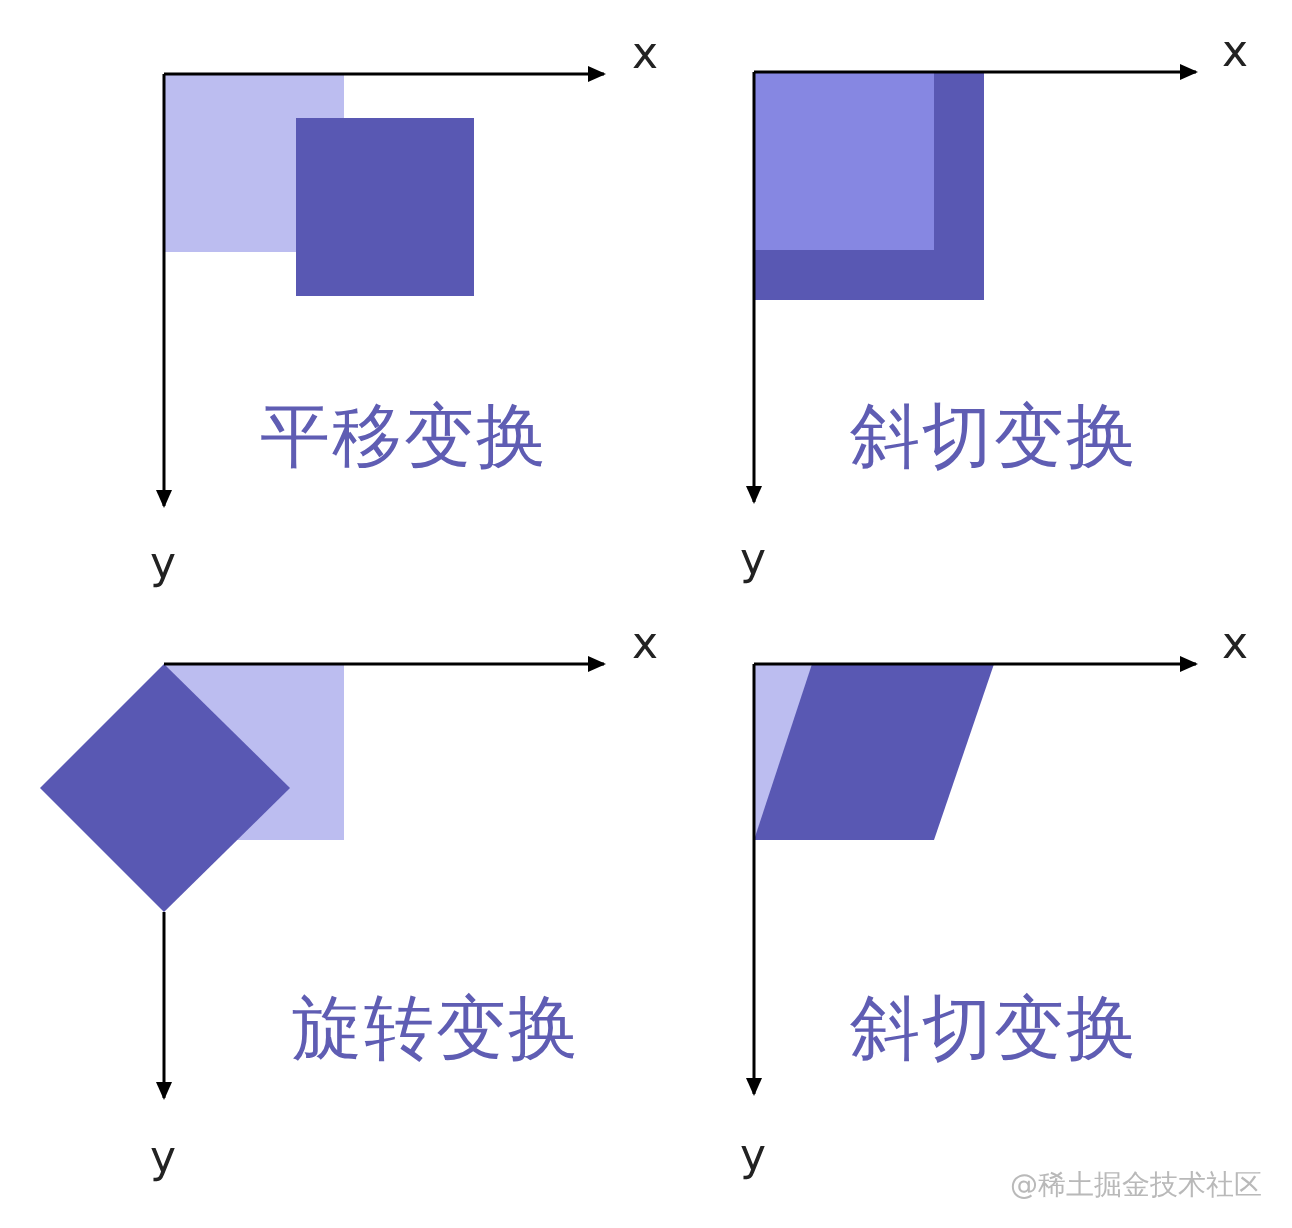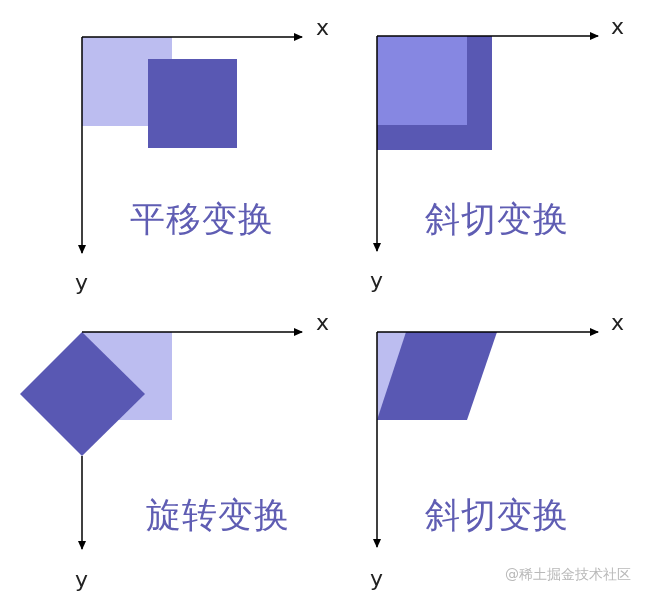--- a/index.html
+++ b/index.html
@@ -3,21 +3,21 @@
 <meta charset="utf-8">
 <style>
   html, body { margin: 0; padding: 0; background: #ffffff; }
   body { width: 646px; height: 614px; position: relative; overflow: hidden;
          font-family: "DejaVu Sans", sans-serif; }
   svg.canvas { position: absolute; left: 0; top: 0; }
   .axis-label { position: absolute; font-family: "DejaVu Sans", sans-serif;
                 font-size: 22px; color: #222; line-height: 1; }
   .caption { position: absolute; font-family: "DejaVu Sans", sans-serif;
              font-size: 35px; color: #5f5db3; line-height: 1; letter-spacing: 1px; white-space: nowrap; }
-  .watermark { position: absolute; left: 505px; top: 566px; font-size: 14px;
+  .watermark { position: absolute; left: 505px; top: 584px; font-size: 14px;
                color: #b9b9b9; font-family: "DejaVu Sans", sans-serif; white-space: nowrap; }
 </style>
 </head>
 <body>
 
 <svg class="canvas" width="646" height="614" viewBox="0 0 646 614">
   <defs>
     <marker id="arrow" markerWidth="10" markerHeight="10" refX="8" refY="5" orient="auto" markerUnits="userSpaceOnUse">
       <path d="M0,1 L9,5 L0,9 Z" fill="#000"></path>
     </marker>

